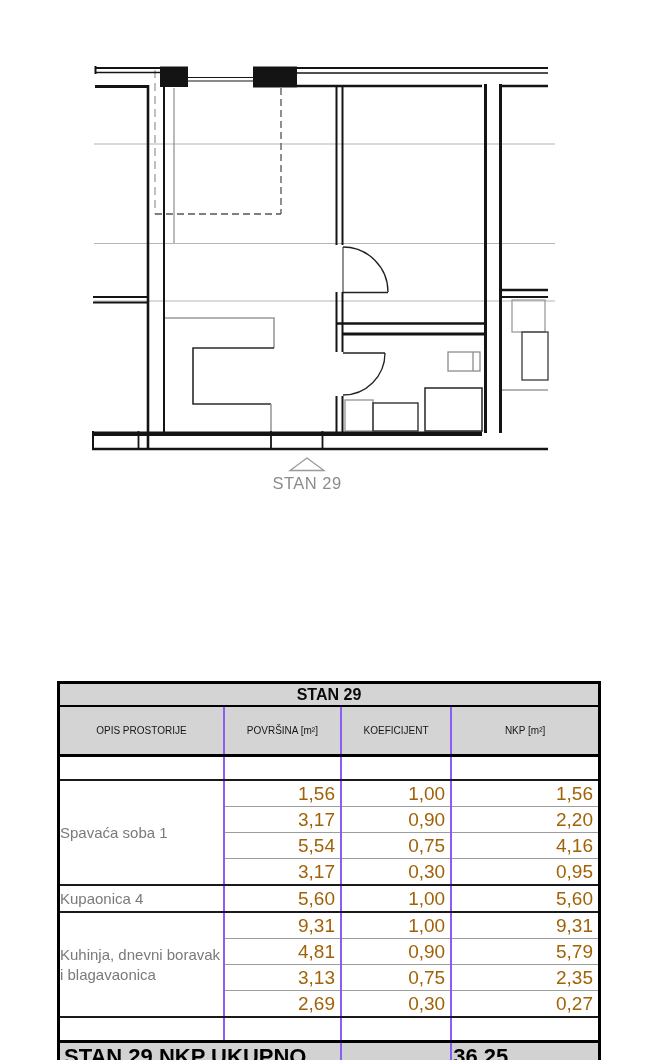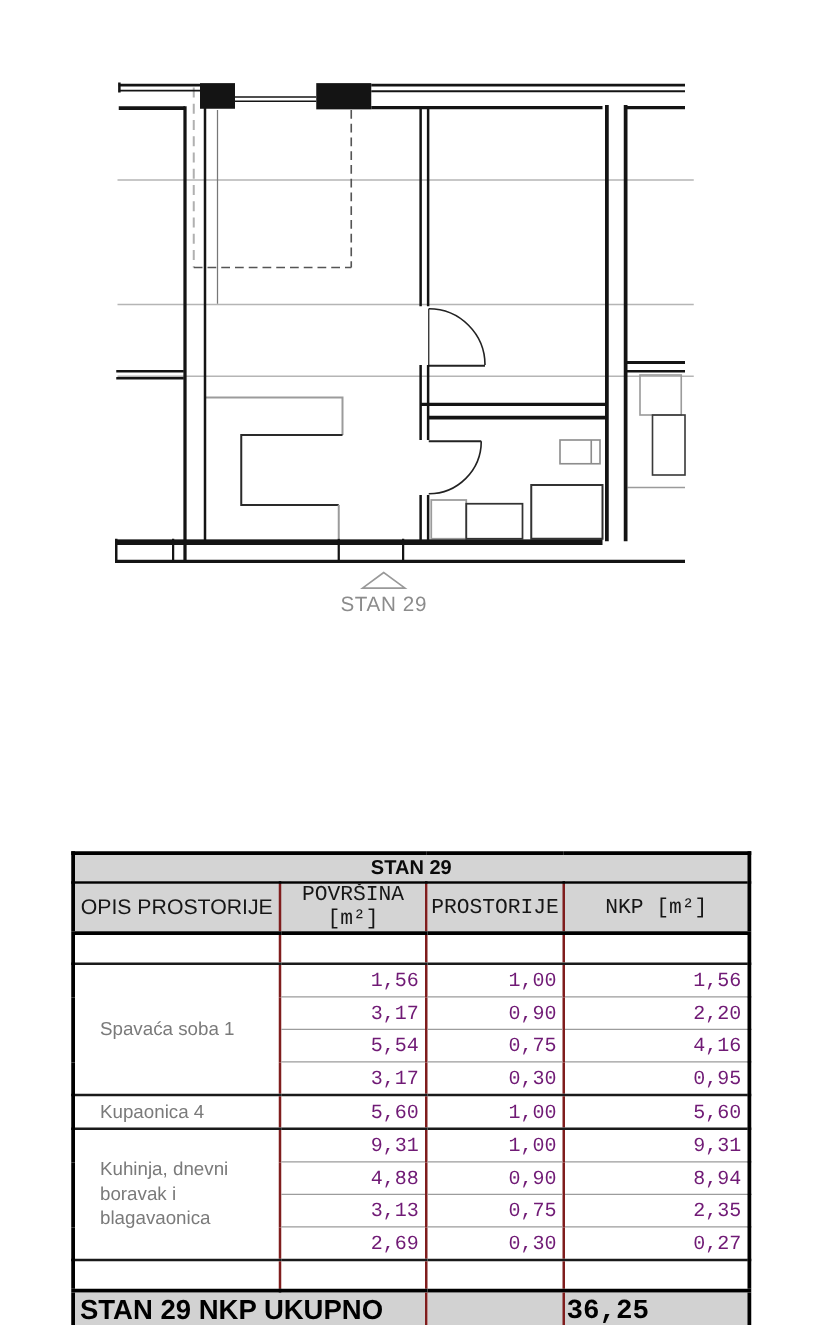--- a/index.html
+++ b/index.html
@@ -7,30 +7,30 @@
        font-family:"Liberation Sans", sans-serif;}
   .plan-wrap{position:absolute;left:0;top:0;width:658px;height:520px;}
   svg text{font-family:"Liberation Sans", sans-serif;}
 
   table.areas{position:absolute;left:57px;top:681px;width:544px;
     border-collapse:collapse;table-layout:fixed;border:3px solid #000;
     font-family:"Liberation Sans", sans-serif;}
   table.areas td{overflow:hidden;white-space:normal;}
   .title-row td{background:#d4d4d4;text-align:center;font-weight:bold;
     font-size:16px;height:19px;border-bottom:2px solid #000;color:#0a0a0a;}
-  .head-row td{background:#d4d4d4;text-align:center;font-size:17px;
-    height:23px;border-bottom:3px solid #000;color:#161616;padding:0 1px;}
-  .bl{border-left:2px solid #7f1d1d;font-family:Liberation Mono, monospace;}
+  .head-row td{background:#d4d4d4;text-align:center;font-size:10px;
+    height:23px;border-bottom:3px solid #000;color:#161616;padding:12px 1px;}
+  .bl{border-left:2px solid #8b5cf6;}
   .empty-row td{height:20px;background:#fff;}
   .top-empty td{border-bottom:2px solid #1a1a1a;}
   .data-row td{height:23px;background:#fff;}
-  td.val{text-align:right;padding-right:5px;color:#701a75;font-size:16px;
+  td.val{text-align:right;padding-right:5px;color:#a16207;font-size:19px;
     border-bottom:1px solid #9c9c9c;}
   tr.grp-end td.val{border-bottom:2px solid #1a1a1a;}
-  td.room-label{color:#7a7a7a;font-size:15px;padding-left:20px;
+  td.room-label{color:#7a7a7a;font-size:15px;padding-left:0;
     vertical-align:middle;border-bottom:2px solid #1a1a1a;line-height:1.3;}
   .total-row td{background:#d2d2d2;border-top:3px solid #000;height:24px;
     font-weight:bold;font-size:22px;color:#000;}
   td.total-label{padding-left:4px;text-align:left;}
   td.total-val{text-align:left;padding-right:5px;}
 </style>
 </head>
 <body>
 
 <div class="plan-wrap">
@@ -138,21 +138,21 @@
       <col style="width:110px">
       <col style="width:148px">
   </colgroup>
   <tbody>
   <tr class="title-row">
     <td colspan="4">STAN 29</td>
   </tr>
   <tr class="head-row">
     <td>OPIS PROSTORIJE</td>
     <td class="bl">POVRŠINA [m²]</td>
-    <td class="bl">PROSTORIJE</td>
+    <td class="bl">KOEFICIJENT</td>
     <td class="bl">NKP [m²]</td>
   </tr>
 
   <tr class="empty-row top-empty">
     <td></td>
         <td class="bl"></td>
     <td class="bl"></td>
         <td class="bl"></td>
   </tr>
 
@@ -185,23 +185,23 @@
     <td class="val bl">5,60</td>
   </tr>
 
   <tr class="data-row">
     <td class="room-label" rowspan="4">Kuhinja, dnevni boravak i blagavaonica</td>
     <td class="val bl">9,31</td>
     <td class="val bl">1,00</td>
     <td class="val bl">9,31</td>
   </tr>
   <tr class="data-row">
-    <td class="val bl">4,88</td>
+    <td class="val bl">4,81</td>
     <td class="val bl">0,90</td>
-    <td class="val bl">8,94</td>
+    <td class="val bl">5,79</td>
   </tr>
   <tr class="data-row">
     <td class="val bl">3,13</td>
     <td class="val bl">0,75</td>
     <td class="val bl">2,35</td>
   </tr>
   <tr class="data-row grp-end">
     <td class="val bl">2,69</td>
     <td class="val bl">0,30</td>
     <td class="val bl">0,27</td>

